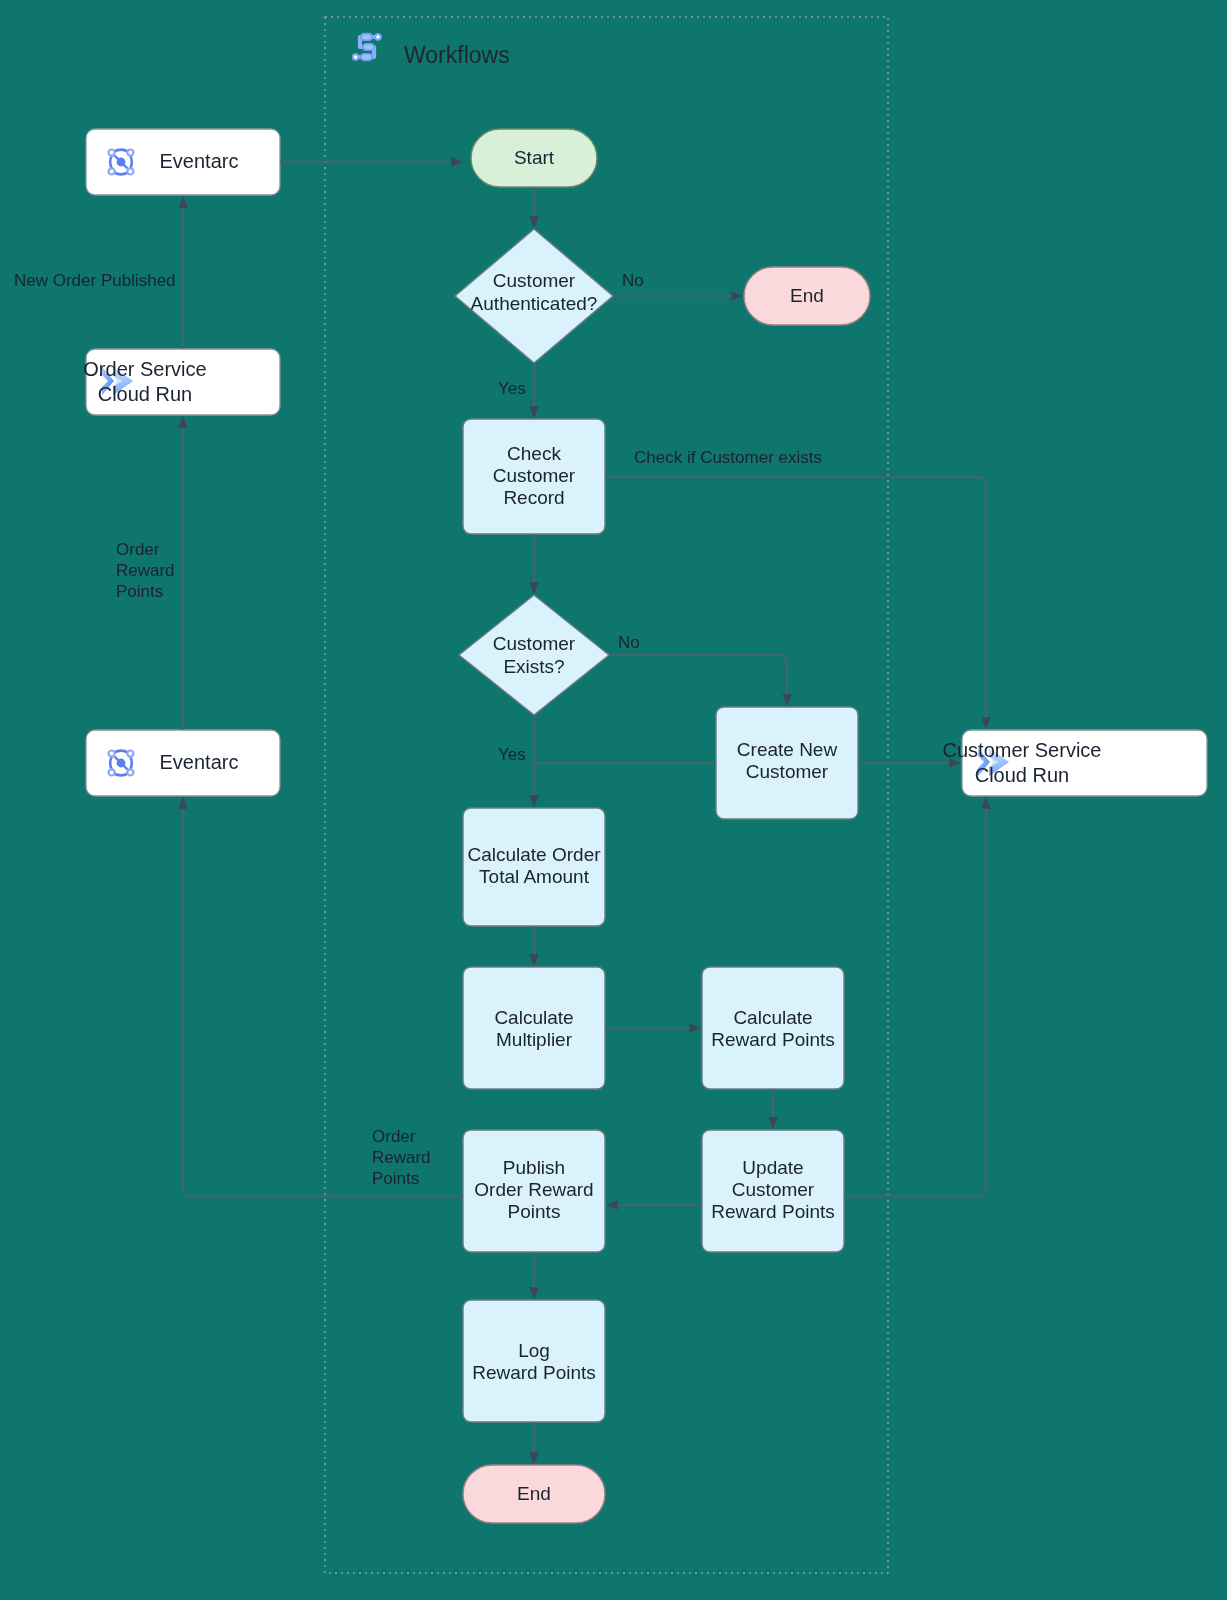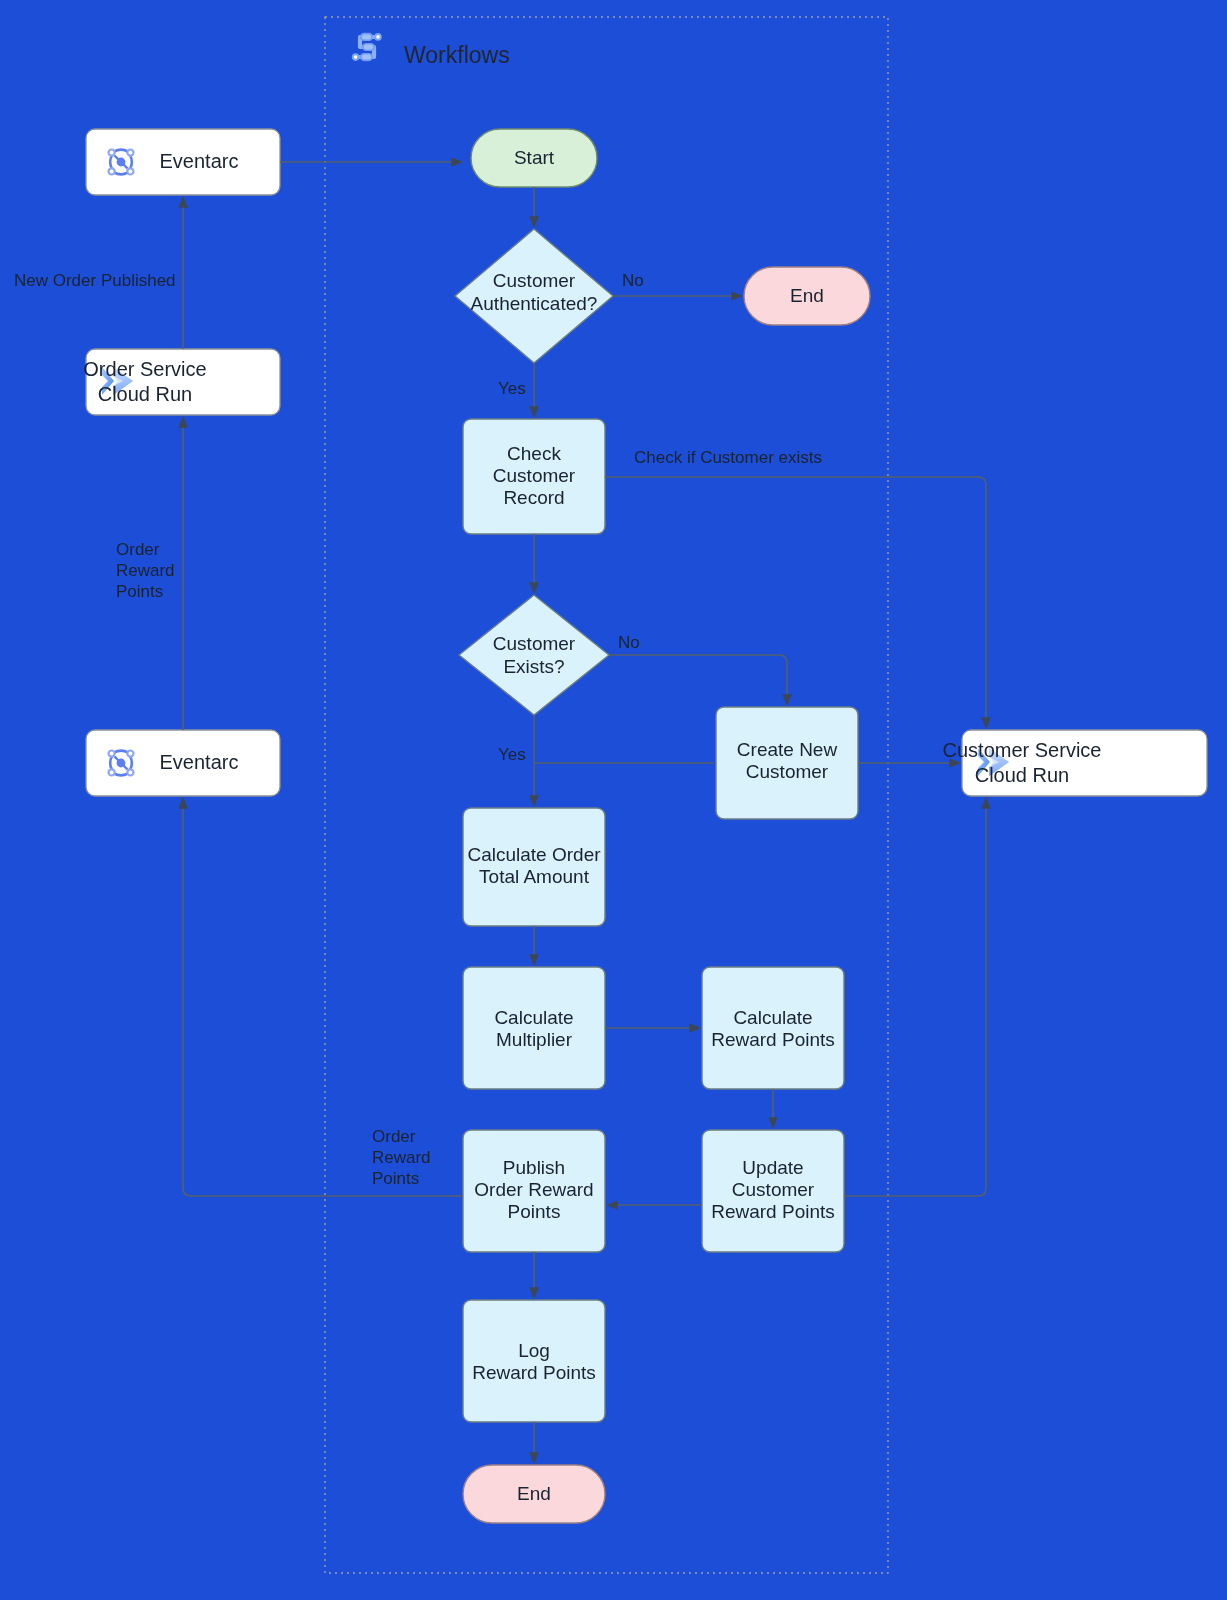--- a/index.html
+++ b/index.html
@@ -4,21 +4,21 @@
 <style>
   html, body {
     margin: 0;
     padding: 0;
     background: #ffffff;
   }
   #canvas-wrap {
     position: relative;
     width: 1227px;
     height: 1600px;
-    background: #1d4ed8;
+    background: #0f766e;
     font-family: "Liberation Sans", sans-serif;
     overflow: hidden;
   }
   svg.diagram {
     position: absolute;
     top: 0; left: 0;
     width: 1227px;
     height: 1600px;
   }
   text {

